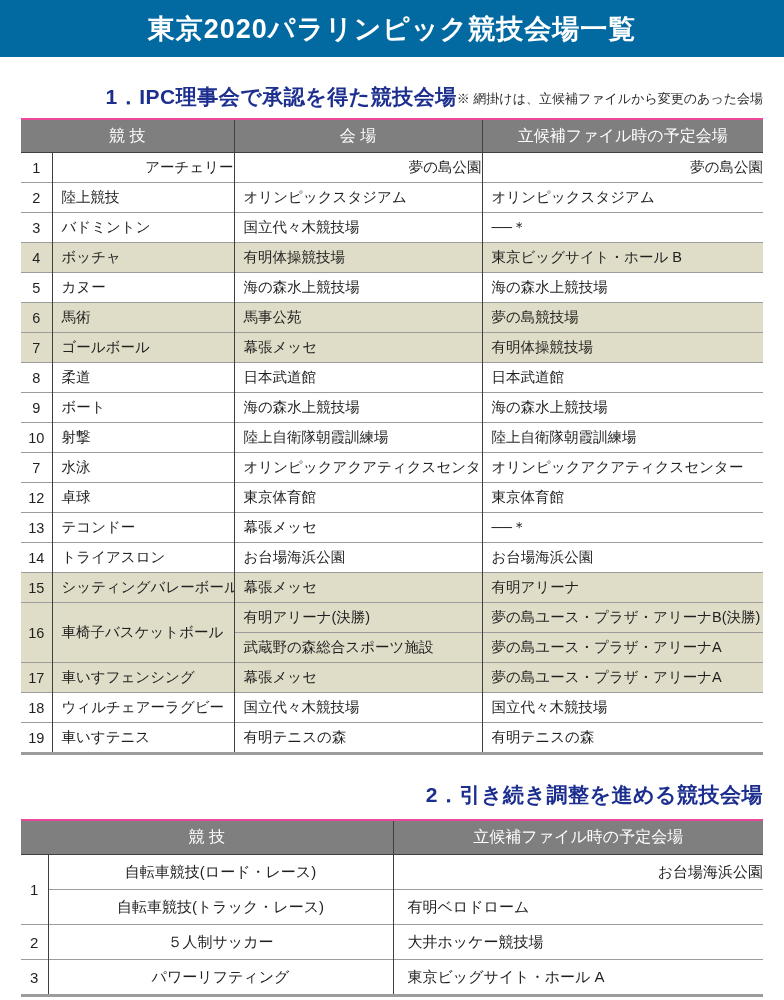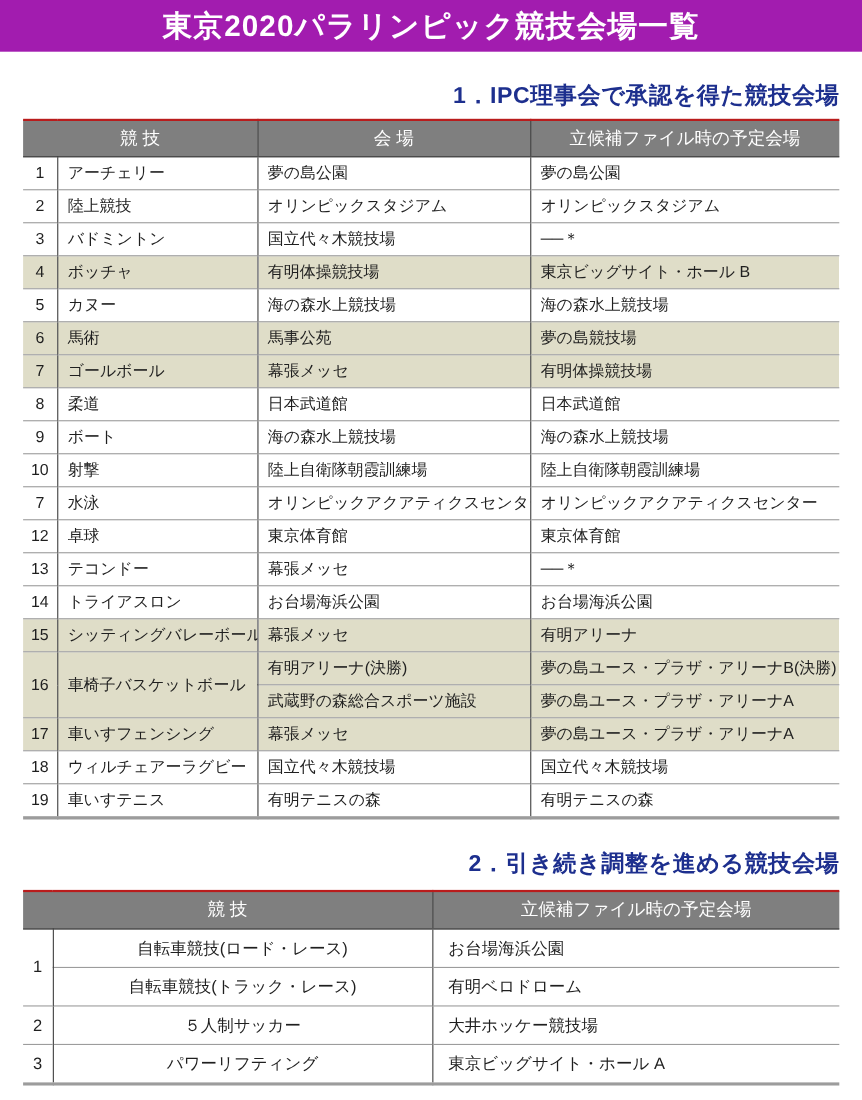--- a/index.html
+++ b/index.html
@@ -2,53 +2,53 @@
 <html><head>
 <meta charset="utf-8">
 <style>
   html,body{margin:0;padding:0;}
   body{
     width:784px; background:#ffffff; color:#1f1f1f;
     font-family:"Liberation Sans", sans-serif;
     -webkit-font-smoothing:antialiased;
   }
   .title-bar{
-    height:47px; background:#a21caf;
+    height:57px; background:#0369a1;
     display:flex; align-items:center; justify-content:center;
   }
   .title-bar h1{
     margin:0; color:#ffffff; font-size:27px; font-weight:600; letter-spacing:1px;
   }
   .content{ padding:0 21px; }
   .sec-head{
     display:flex; justify-content:flex-end; align-items:flex-end; margin-top:26px;
   }
   .sec-head h2{
     margin:0; font-size:21px; font-weight:700; color:#1d2f8e; letter-spacing:0.5px;
   }
   .note{ font-size:13px; color:#2b2b2b; padding-bottom:3px; }
   table{
     border-collapse:collapse; width:742px; table-layout:fixed;
-    border-top:2px solid #b91c1c; border-bottom:3px solid #9c9c9c;
+    border-top:2px solid #ec4899; border-bottom:3px solid #9c9c9c;
   }
   .t1{ margin-top:7px; }
   .t2{ margin-top:10px; }
   th{
     background:#7f7f7f; color:#ffffff; font-weight:400; font-size:16px;
     height:32px; padding:0; text-align:center;
     border-bottom:1px solid #3f3f3f;
   }
   .t2 th{ height:33px; }
   td{
     height:29px; padding:0; font-size:14.5px;
     white-space:nowrap; overflow:hidden;
     border-top:1px solid #9c9c9c; vertical-align:middle;
   }
   .t2 td{ height:34px; font-size:15px; }
-  tbody tr:first-child td{ border-top:none; }
+  tbody tr:first-child td{ border-top:none;text-align:right; }
   
   .t1 .c-no{ text-align:center; border-right:1px solid #3f3f3f; }
   .t1 .c-sport{ padding-left:9px; border-right:1px solid #3f3f3f; }
   .t1 .c-venue{ padding-left:9px; border-right:1px solid #3f3f3f; }
   .t1 .c-plan{ padding-left:9px; }
   .t1 th.h-plan, .t1 th.h-venue{ border-left:1px solid #3f3f3f; }
   
   .t2 .c-no{ text-align:center; border-right:1px solid #3f3f3f; }
   .t2 .c-sport{ text-align:center; border-right:1px solid #3f3f3f; }
   .t2 .c-plan{ padding-left:14px; }
@@ -63,20 +63,21 @@
 
 <header class="title-bar">
   <h1>東京2020パラリンピック競技会場一覧</h1>
 </header>
 
 <div class="content">
 
   <section>
     <div class="sec-head">
       <h2>1．IPC理事会で承認を得た競技会場</h2>
+      <div class="note">※ 網掛けは、立候補ファイルから変更のあった会場</div>
     </div>
 
     <table class="t1">
       <colgroup>
         <col style="width:31px">
           <col style="width:182px">
           <col style="width:248px">
           <col style="width:281px">
       </colgroup>
       <thead>

